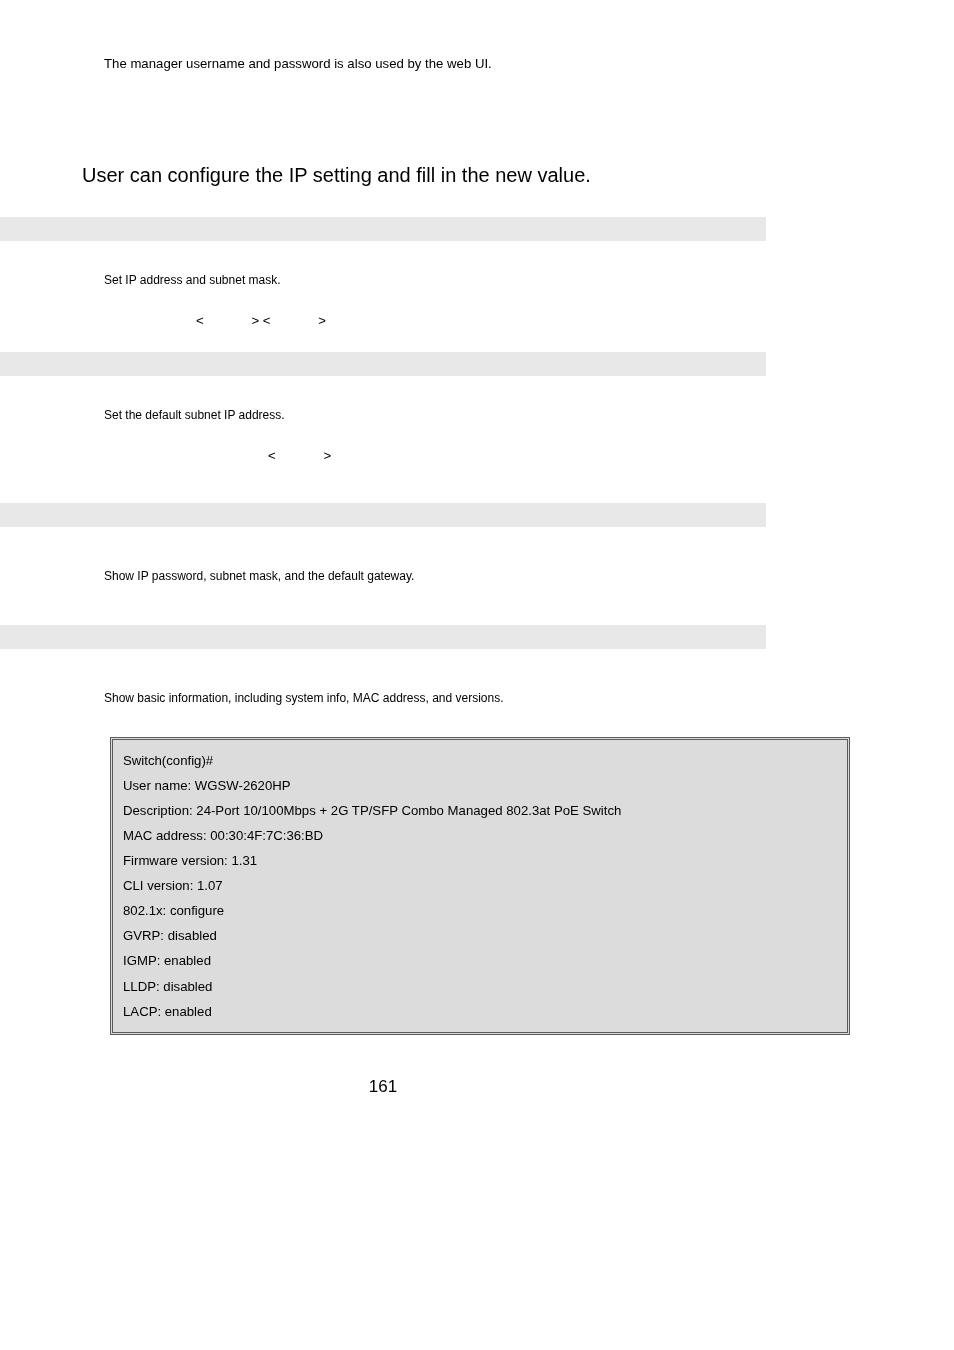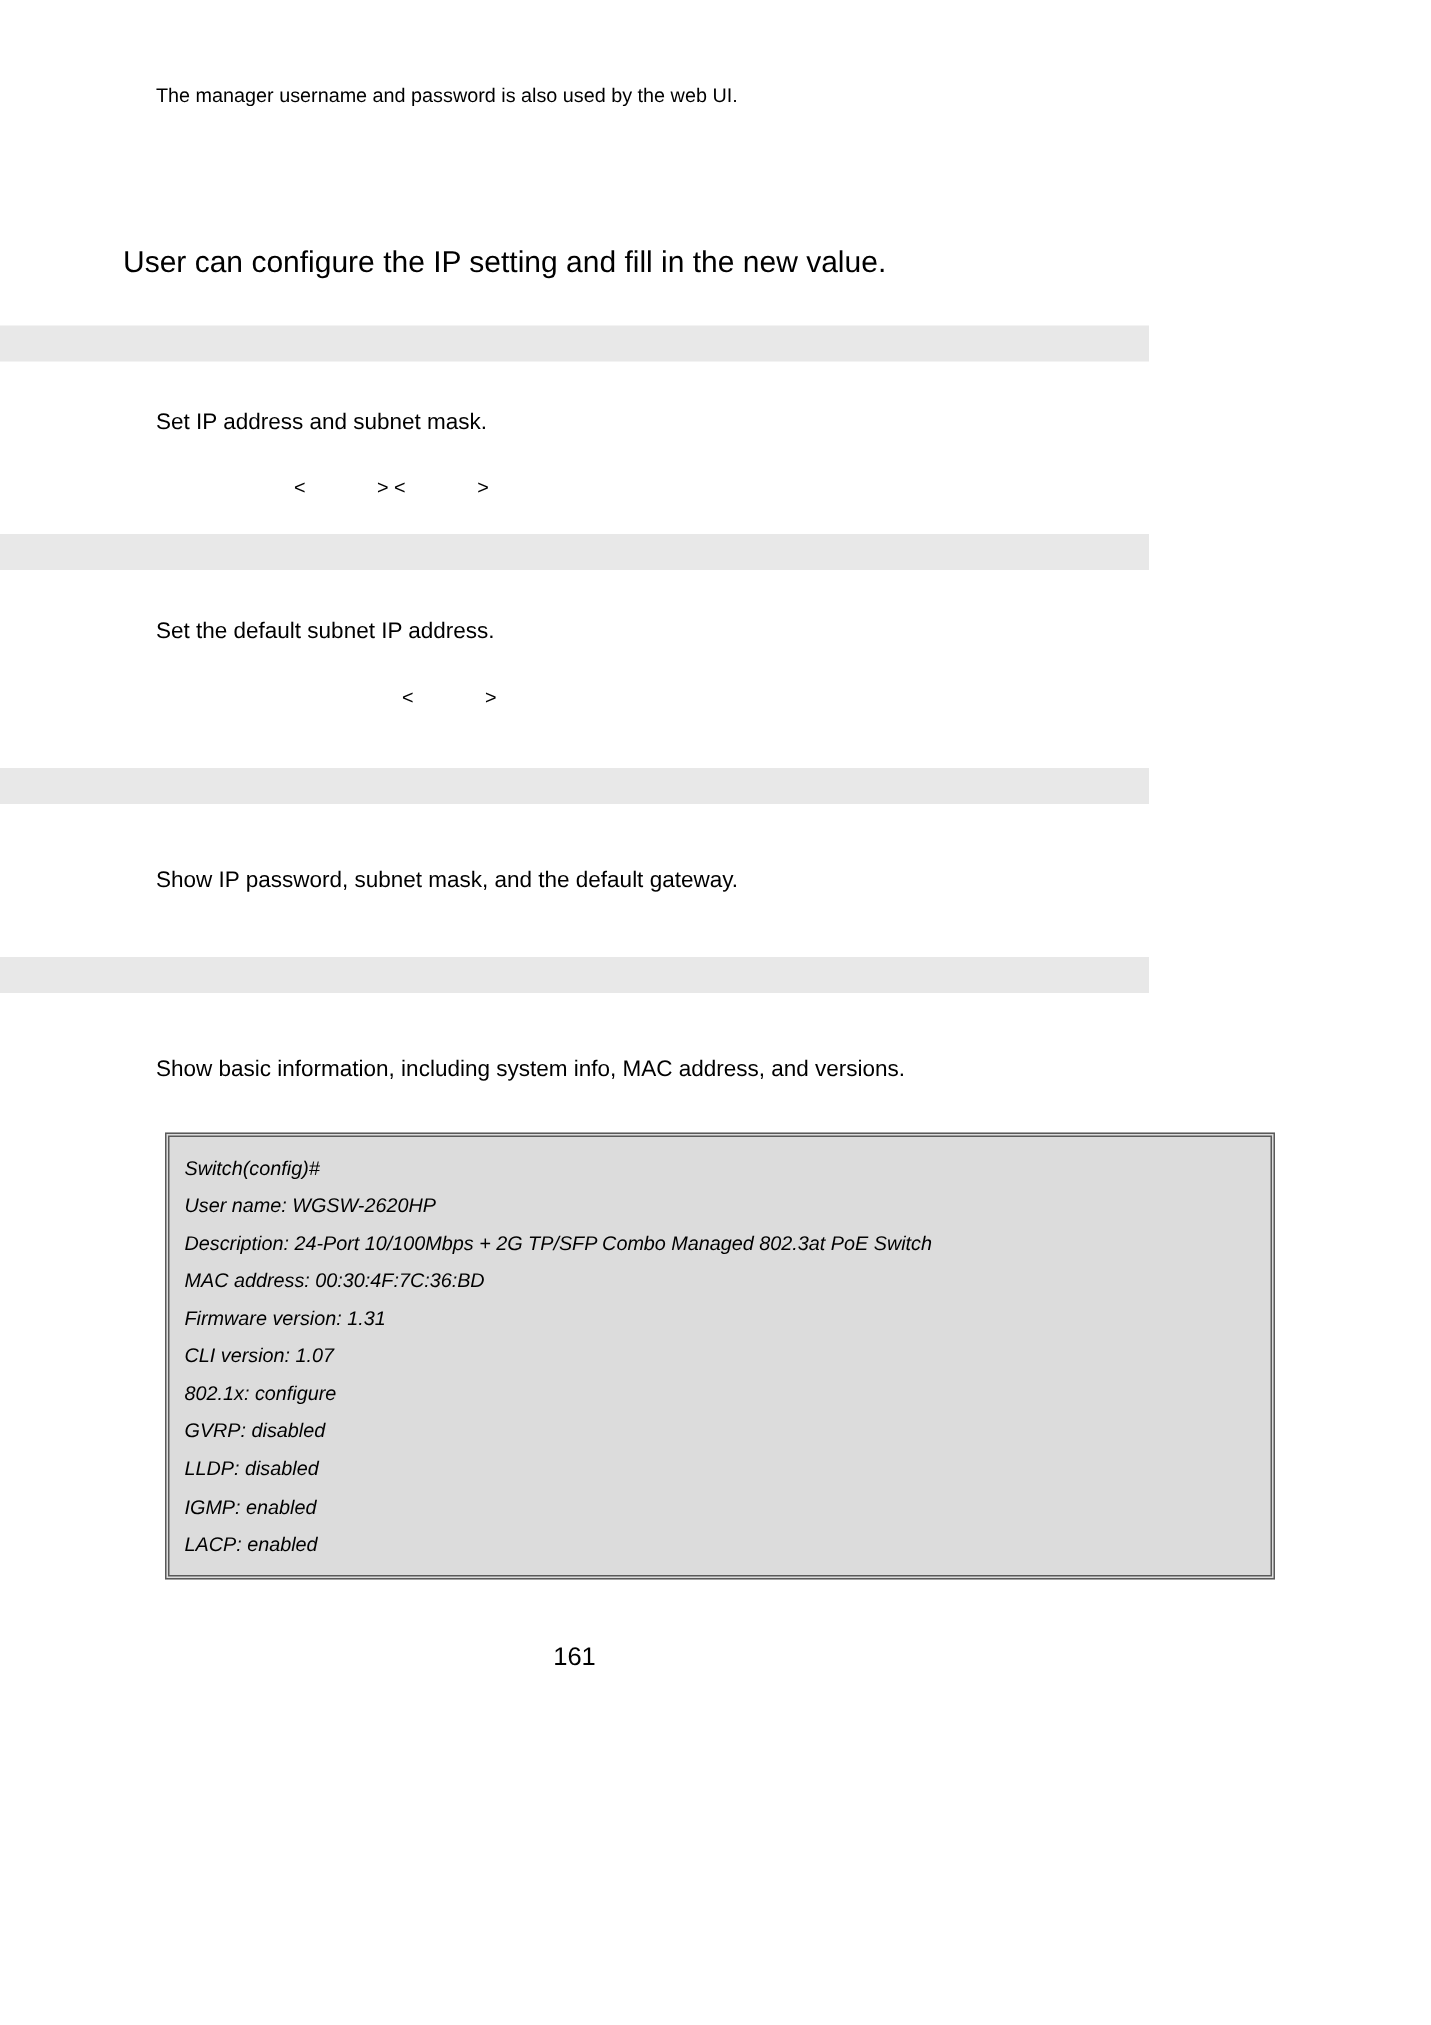--- a/index.html
+++ b/index.html
@@ -11,21 +11,21 @@
   }
   .page {
     width: 766px;
     padding: 0;
   }
   .content {
     padding-left: 82px;
     padding-right: 82px;
   }
   .text-line {
-    font-size: 15px;
+    font-size: 12px;
     line-height: 1.5;
     color: #000;
   }
   .note-line {
     font-size: 13.2px;
     line-height: 1.5;
     color: #000;
     padding-left: 22px;
   }
   .heading-line {
@@ -42,21 +42,20 @@
     font-size: 13.2px;
     padding-left: 74px;
   }
   .mono-row .sym { display:inline-block; }
   .info-table {
     margin-left: 28px;
     margin-right: 0;
     width: 740px;
     border: 3px double #5a5a5a;
     background: #dcdcdc;
-    font-style: italic;
   }
   .info-table .cell {
     padding: 8px 10px 8px 10px;
     font-size: 13.2px;
     color: #000;
   }
   .info-table .row {
     line-height: 1.9;
   }
   .page-num {
@@ -135,22 +134,22 @@
     <div class="info-table">
       <div class="cell">
         <div class="row">Switch(config)#</div>
         <div class="row">User name: WGSW-2620HP</div>
         <div class="row">Description: 24-Port 10/100Mbps + 2G TP/SFP Combo Managed 802.3at PoE Switch</div>
         <div class="row">MAC address: 00:30:4F:7C:36:BD</div>
         <div class="row">Firmware version: 1.31</div>
         <div class="row">CLI version: 1.07</div>
         <div class="row">802.1x: configure</div>
         <div class="row">GVRP: disabled</div>
+        <div class="row">IGMP: enabled</div>
         <div class="row">LLDP: disabled</div>
-        <div class="row">IGMP: enabled</div>
         <div class="row">LACP: enabled</div>
       </div>
     </div>
   </div>
 
   <div class="page-num">161</div>
 
 </div>
 
 </body></html>

